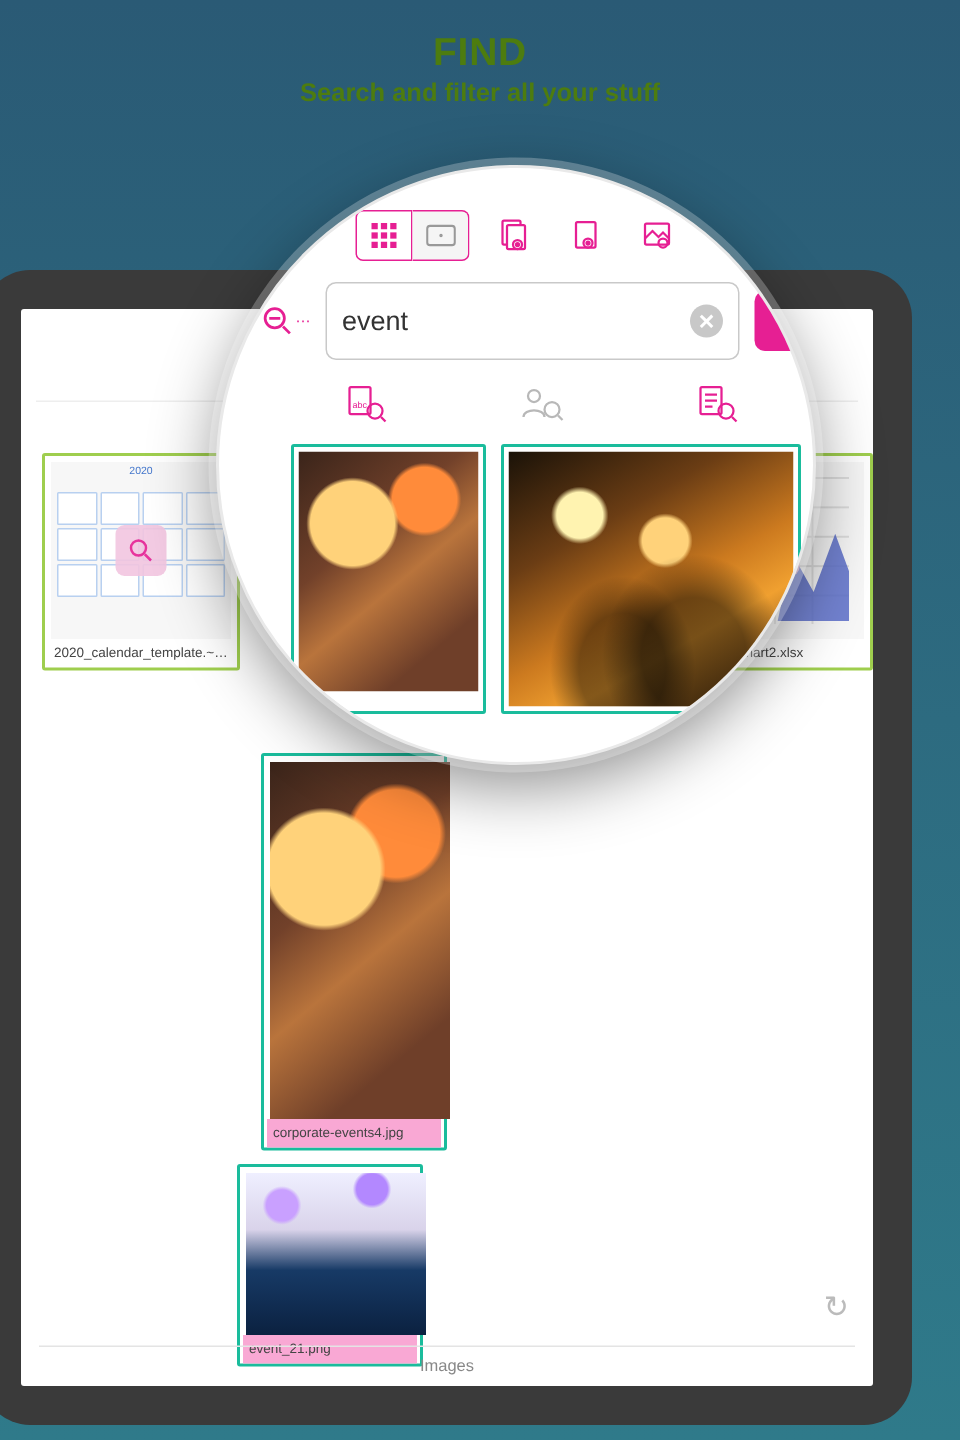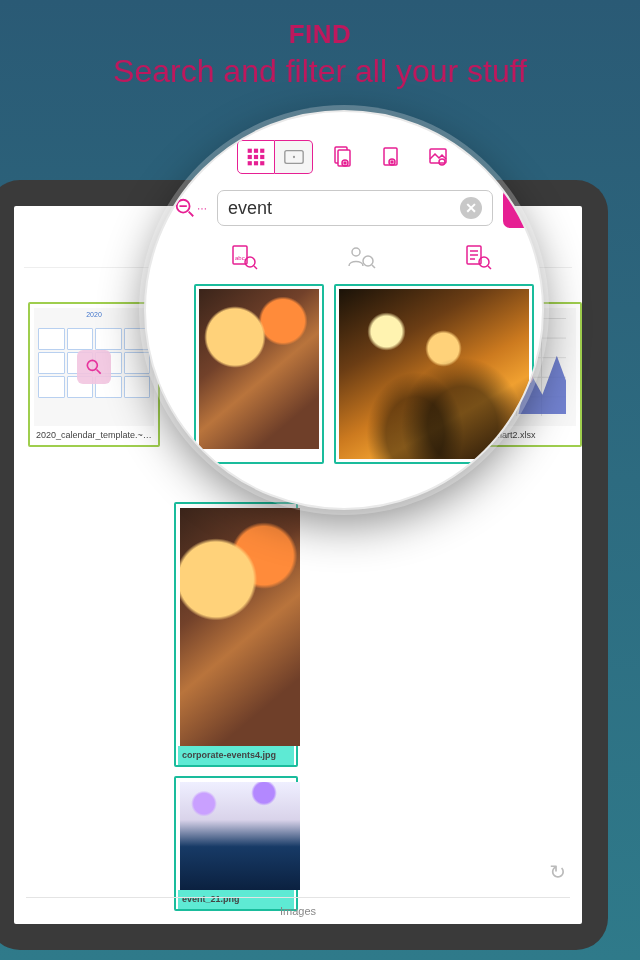--- a/index.html
+++ b/index.html
@@ -3,26 +3,26 @@
 <meta charset="utf-8">
 <style>
   * { box-sizing: border-box; margin: 0; padding: 0; }
   html, body { width: 640px; height: 960px; overflow: hidden; font-family: -apple-system, Helvetica, Arial, sans-serif; }
   body {
     background: linear-gradient(180deg, #2a5a75 0%, #2d6b80 50%, #2f7a8a 100%);
     position: relative;
   }
   .promo-text {
     text-align: center;
-    color: #be185d;
+    color: #4d7c0f;
     padding: 18px 20px 10px;
     line-height: 1.25;
   }
   .promo-title { font-size: 26px; font-weight: 700; letter-spacing: 0.5px; }
-  .promo-sub { font-size: 32px; font-weight: 400; }
+  .promo-sub { font-size: 17px; font-weight: 700; }
 
   
   .tablet {
     position: absolute;
     left: -12px;
     top: 180px;
     width: 620px;
     height: 770px;
     background: #3a3a3a;
     border-radius: 32px;
@@ -71,21 +71,21 @@
   }
   .thumb-caption {
     font-size: 9px;
     color: #444;
     padding: 4px 2px 5px;
     white-space: nowrap;
     overflow: hidden;
     text-overflow: ellipsis;
     max-width: 120px;
   }
-  .thumb.teal .thumb-caption { background: #5eead4; margin: 0 -2px; padding-left: 4px; font-weight: bold; }
+  .thumb.teal .thumb-caption { background: #f9a8d4; margin: 0 -2px; padding-left: 4px; }
 
   
   .cal-grid { display:grid; grid-template-columns: repeat(4,1fr); gap:2px; padding:10px 4px 4px; }
   .cal-month { background:#fff; border:1px solid #b8d0f0; height:22px; border-radius:1px; }
   .cal-title { font-size:7px; color:#4477cc; text-align:center; padding-top:3px;}
   
   .chart-area {
     position:absolute; inset:10px;
     background:
       linear-gradient(#ddd 1px, transparent 1px) 0 0/100% 20%,
@@ -171,21 +171,21 @@
   .tb-seg .tb-btn:last-child  { border-radius:0 5px 5px 0; border-left:none; background:#f5f5f5;}
   .tb-seg .tb-btn.active { background:#fff; }
   .tb-seg .tb-btn.active .grid9{ fill:#e61f93;}
   .search-row {
     display:flex; align-items:center; gap:10px; padding:6px 28px 4px 58px;
   }
   .zoom-icon { color:#e61f93; display:flex; align-items:center; gap:1px;}
   .search-field {
     flex:1; display:flex; align-items:center;
     background:#fff; border:1px solid #c9c9c9; border-radius:7px;
-    height:36px; padding:0 10px;
+    height:52px; padding:0 10px;
   }
   .search-field input {
     flex:1; border:none; outline:none; font-size:18px; color:#333; background:transparent;
   }
   .clear-x {
     width:22px;height:22px;border-radius:50%;background:#c8c8c8;color:#fff;
     display:flex;align-items:center;justify-content:center;font-size:14px;font-weight:700;
   }
   .cancel-btn {
     background:#e61f93; color:#fff; border:none; border-radius:7px;
@@ -268,21 +268,21 @@
     </div>
 
     <div style="position:absolute; left:160px; top:296px;">
       <div class="thumb teal" style="width:124px">
         <div class="thumb-body" style="height:238px">
             <div class="photo p1"></div>
           </div>
         <div class="thumb-caption">corporate-events4.jpg</div>
       </div>
     </div>
-    <div style="position:absolute; left:160px; top:570px;">
+    <div style="position:absolute; left:144px; top:570px;">
       <div class="thumb teal" style="width:124px">
         <div class="thumb-body" style="height:108px">
             <div class="photo p3"></div>
           </div>
         <div class="thumb-caption">event_21.png</div>
       </div>
     </div>
 
     <div class="refresh-btn">↻</div>
 

